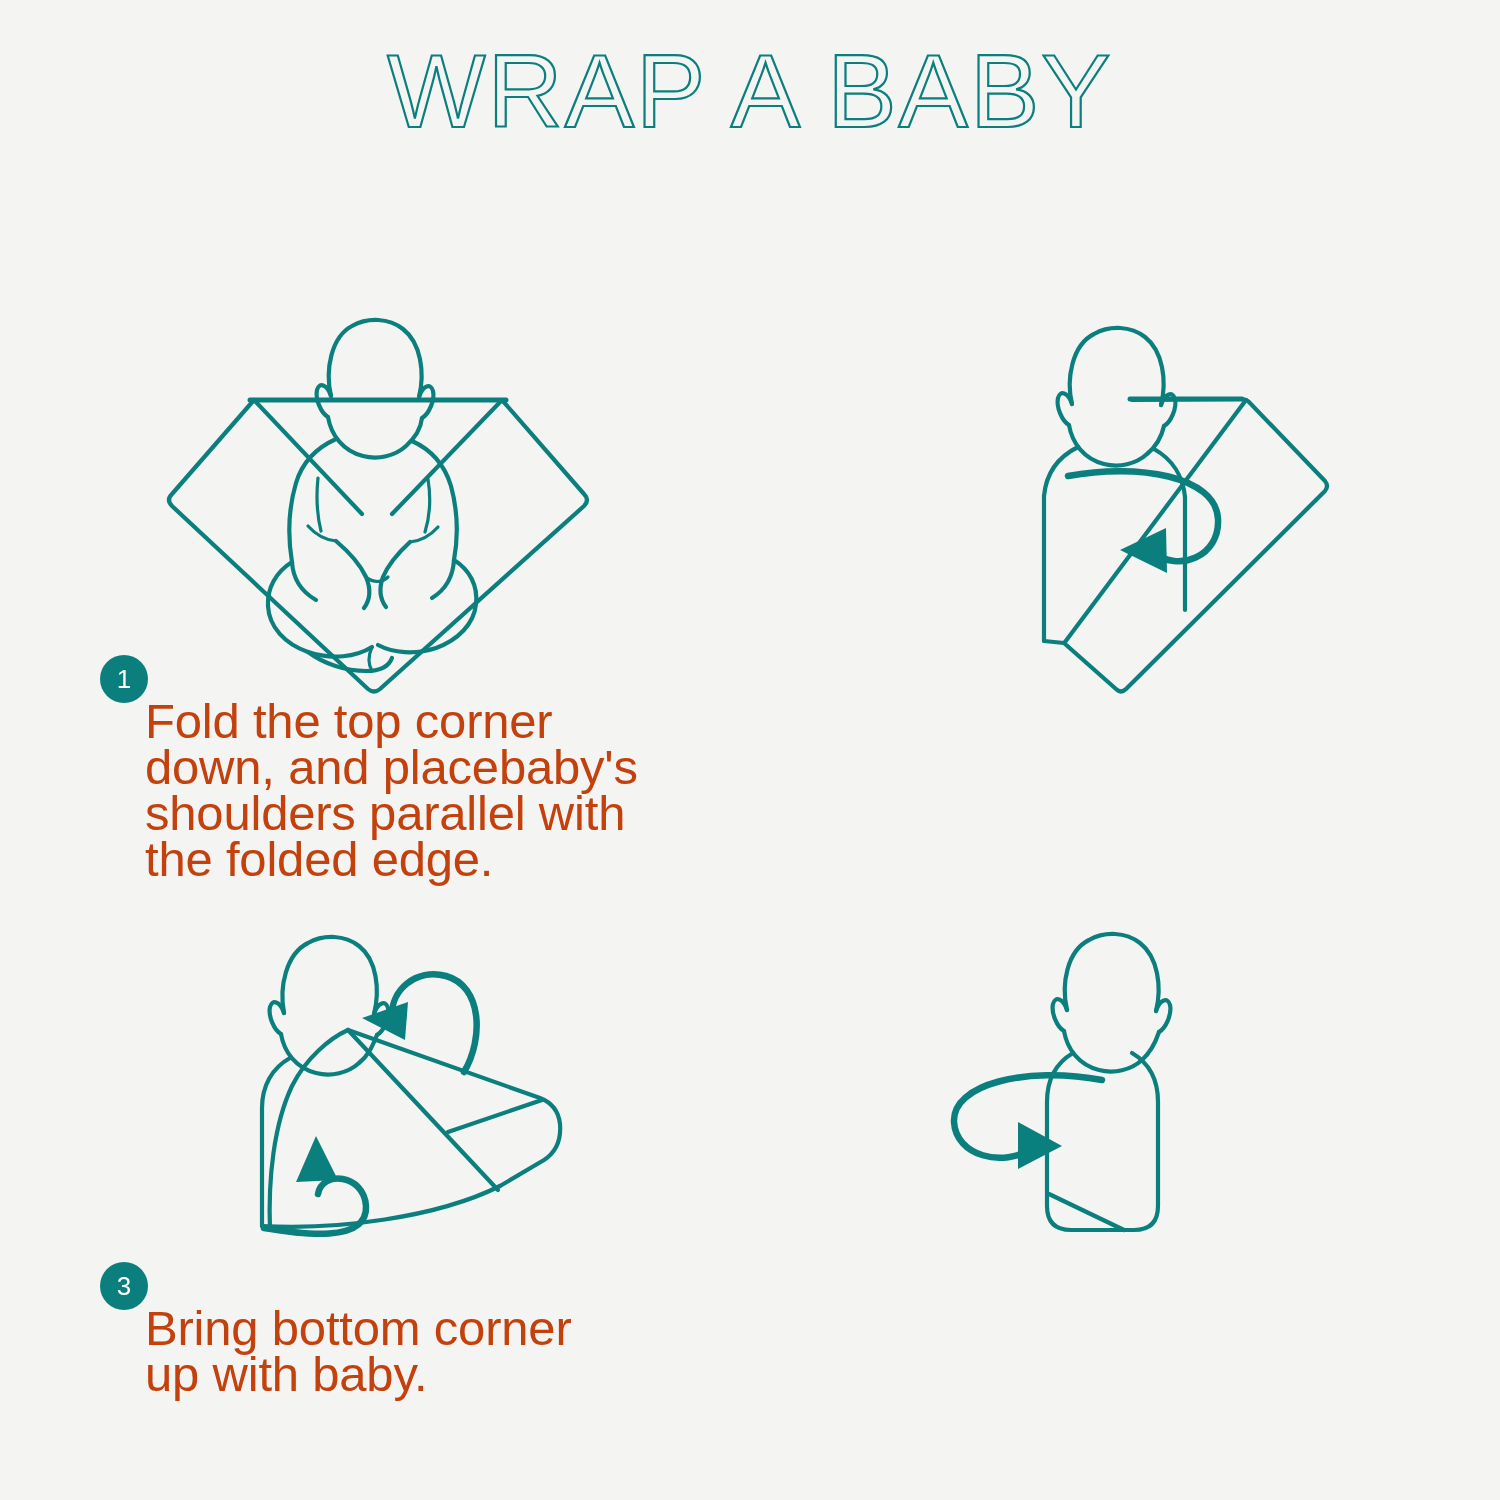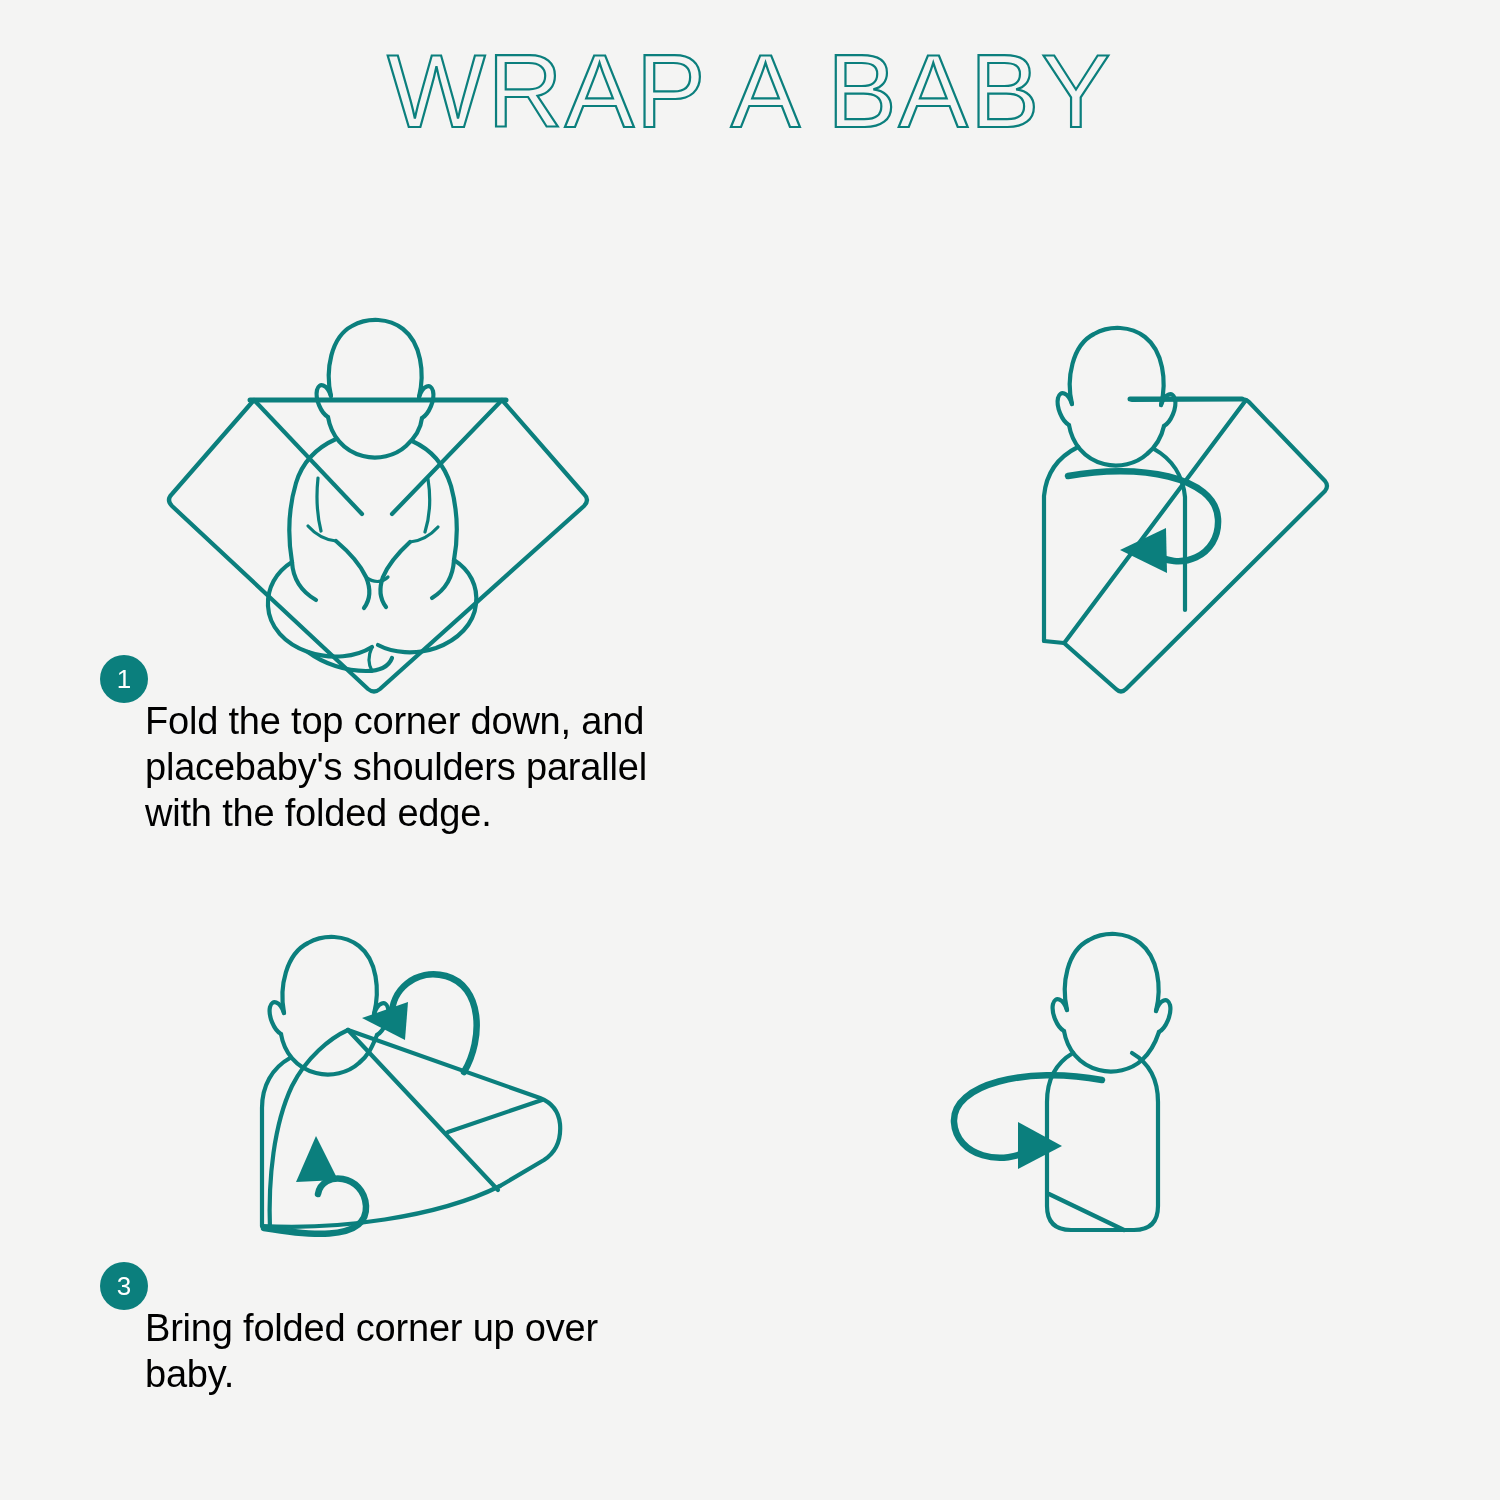--- a/index.html
+++ b/index.html
@@ -65,23 +65,23 @@
     background: #0b7f7d;
     color: #ffffff;
     font-family: "Liberation Sans", sans-serif;
     font-size: 26px;
     line-height: 48px;
     text-align: center;
     font-weight: 400;
   }
   .caption {
     position: absolute;
-    color: #000000;
-    font-family: "Liberation Sans", sans-serif;
-    font-size: 38px;
+    color: #c2410c;
+    font-family: "Liberation Sans", sans-serif;
+    font-size: 49px;
     line-height: 46px;
     font-weight: 400;
     letter-spacing: -0.2px;
     white-space: pre-line;
   }
 
   
   #step-1 { left: 0;   top: 280px;  width: 750px; height: 600px; }
   #step-2 { left: 750px; top: 280px; width: 750px; height: 600px; }
   #step-3 { left: 0;   top: 900px;  width: 750px; height: 600px; }
@@ -205,21 +205,21 @@
         <path d="M220 162 C236 96 168 50 144 100 C128 132 152 108 168 104" stroke="none"></path>
         <path d="M224 162 C244 128 242 76 206 66 C176 58 150 80 152 108" stroke-width="6.5"></path>
         <polygon points="168,92 122,108 165,130" fill="#0b7f7d" stroke="none"></polygon>
 
         <path d="M24 318 C60 324 128 334 126 296 C124 264 82 260 78 284" stroke-width="6.5"></path>
         <polygon points="56,272 76,226 98,270" fill="#0b7f7d" stroke="none"></polygon>
       </svg>
     </div>
 
     <div class="badge">3</div>
-    <div class="caption">Bring folded corner up over baby.</div>
+    <div class="caption">Bring bottom corner up with baby.</div>
   </div>
 
   <div class="step" id="step-4">
 
     <div class="step-art">
       <svg width="300" height="360" viewBox="0 0 300 360" fill="none" stroke="#0b7f7d" stroke-width="4.2" stroke-linecap="round" stroke-linejoin="round">
 
         <path d="M137 100 C131 74 137 41 159 30 C175 21 196 22 210 33 C228 47 232 77 226 101"></path>
         <path d="M137 100 C133 88 125 86 123 94 C121 103 127 117 134 121"></path>
         <path d="M226 101 C230 89 238 87 240 95 C242 104 236 118 229 122"></path>

